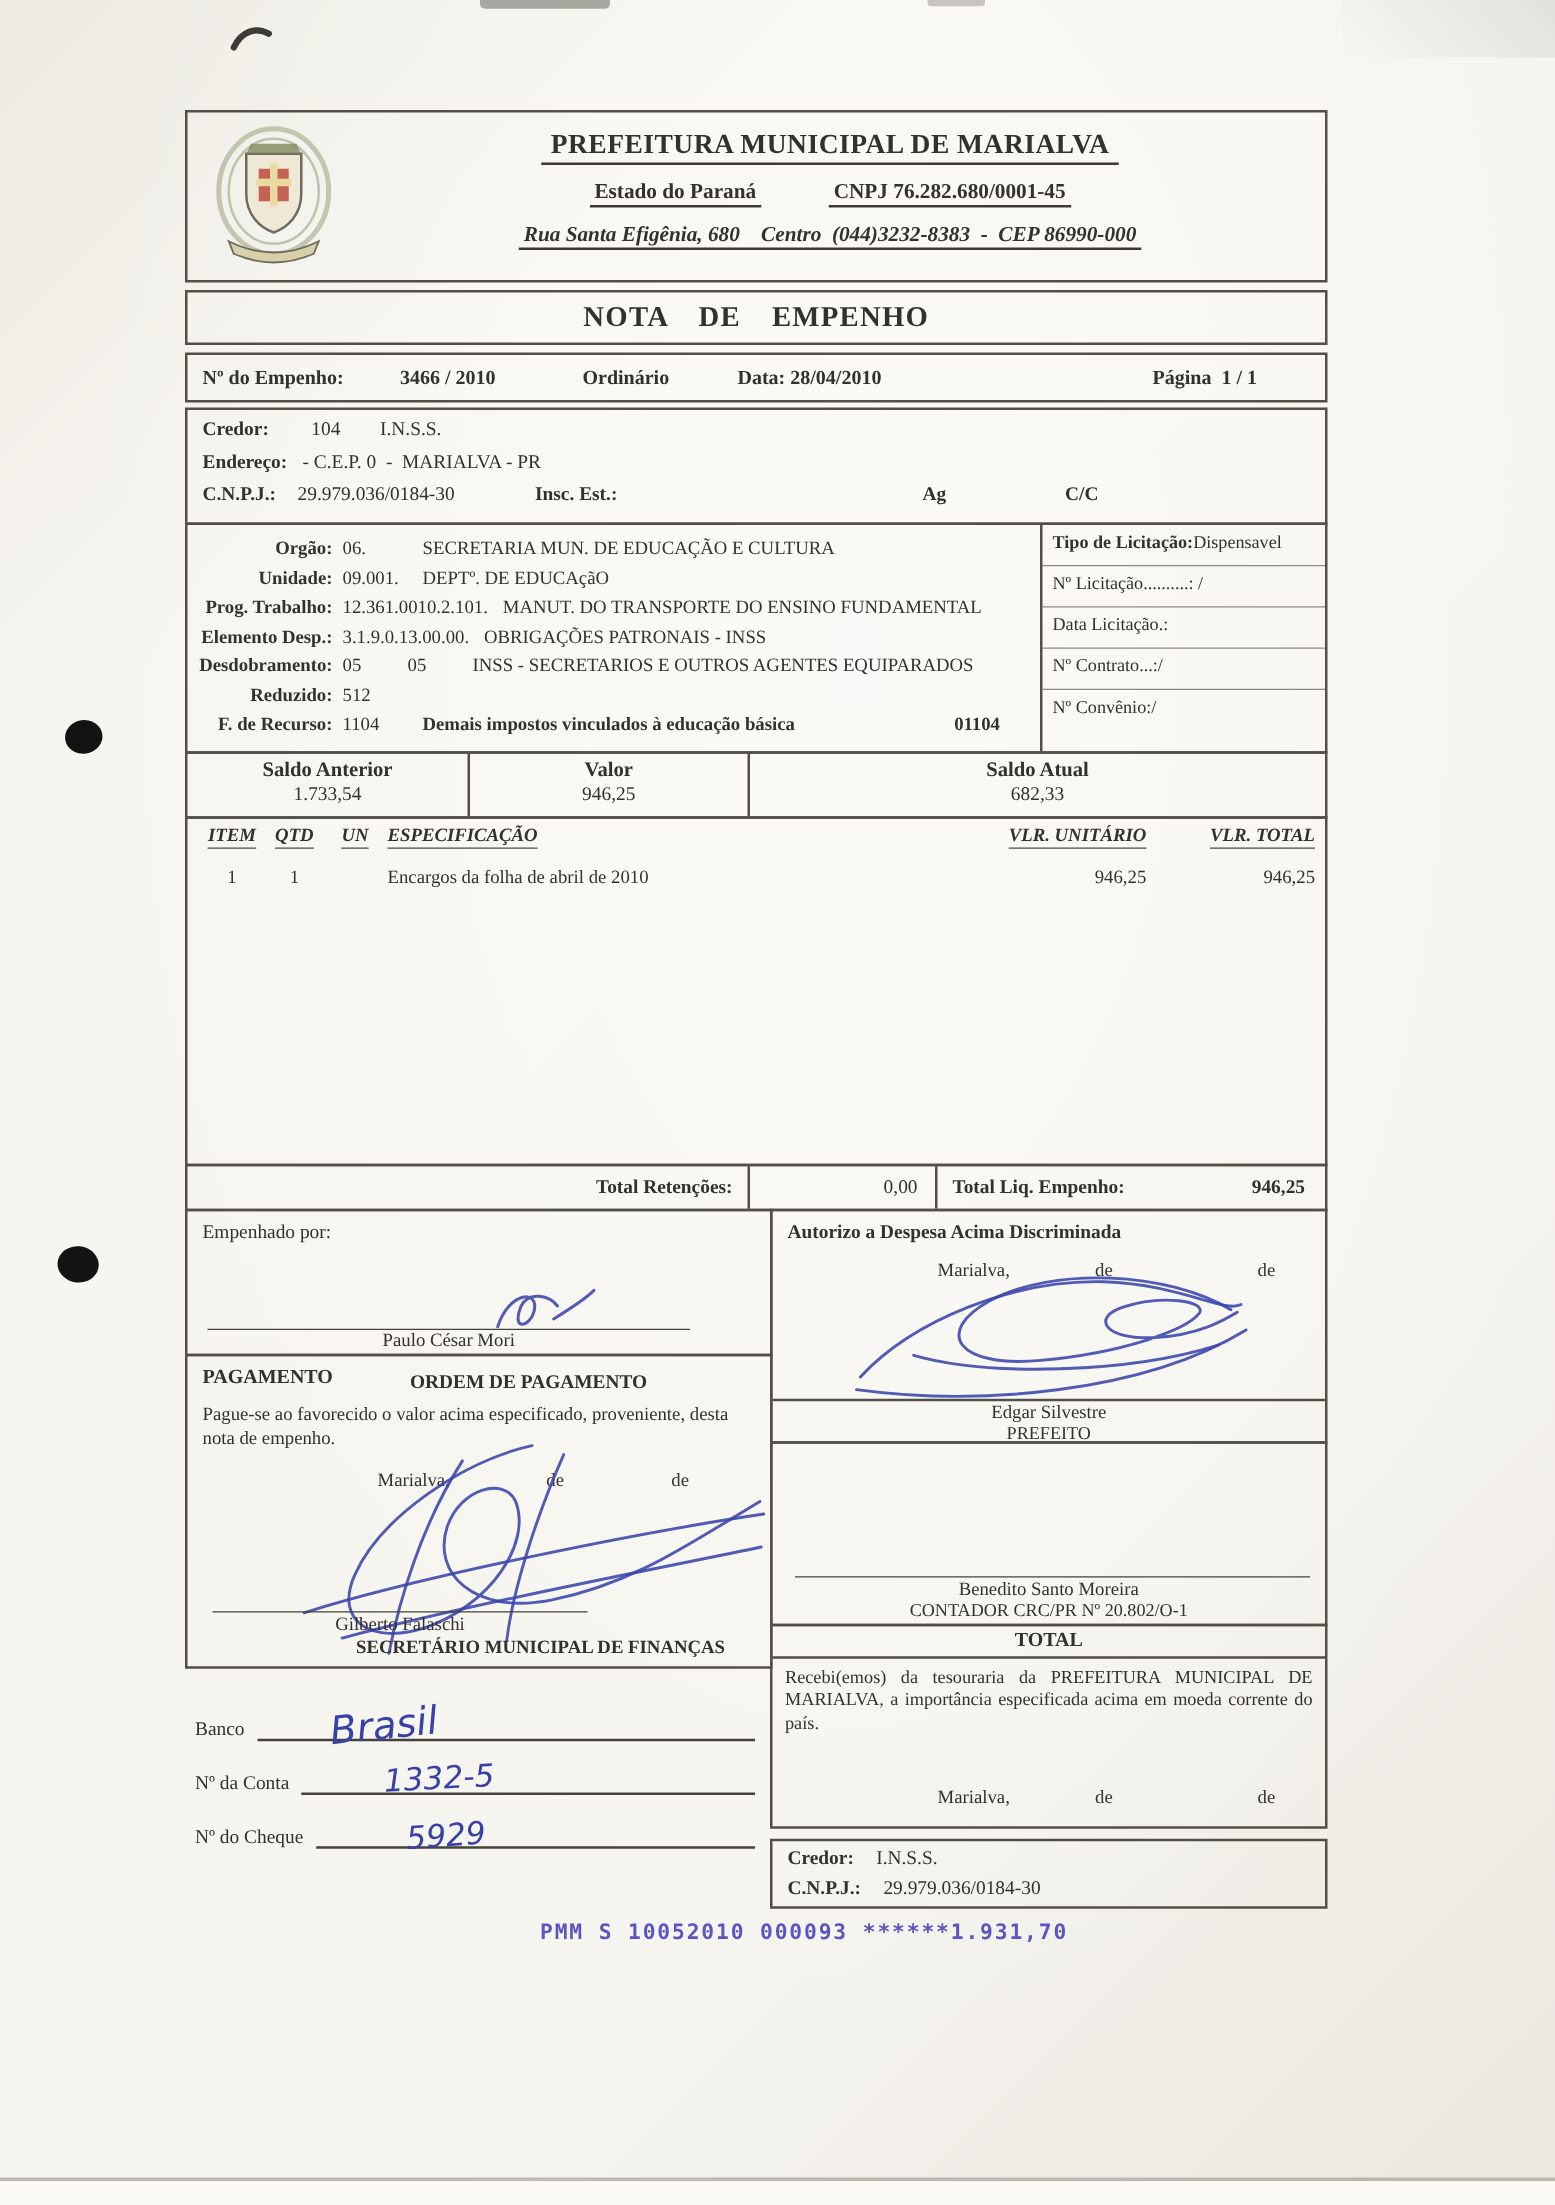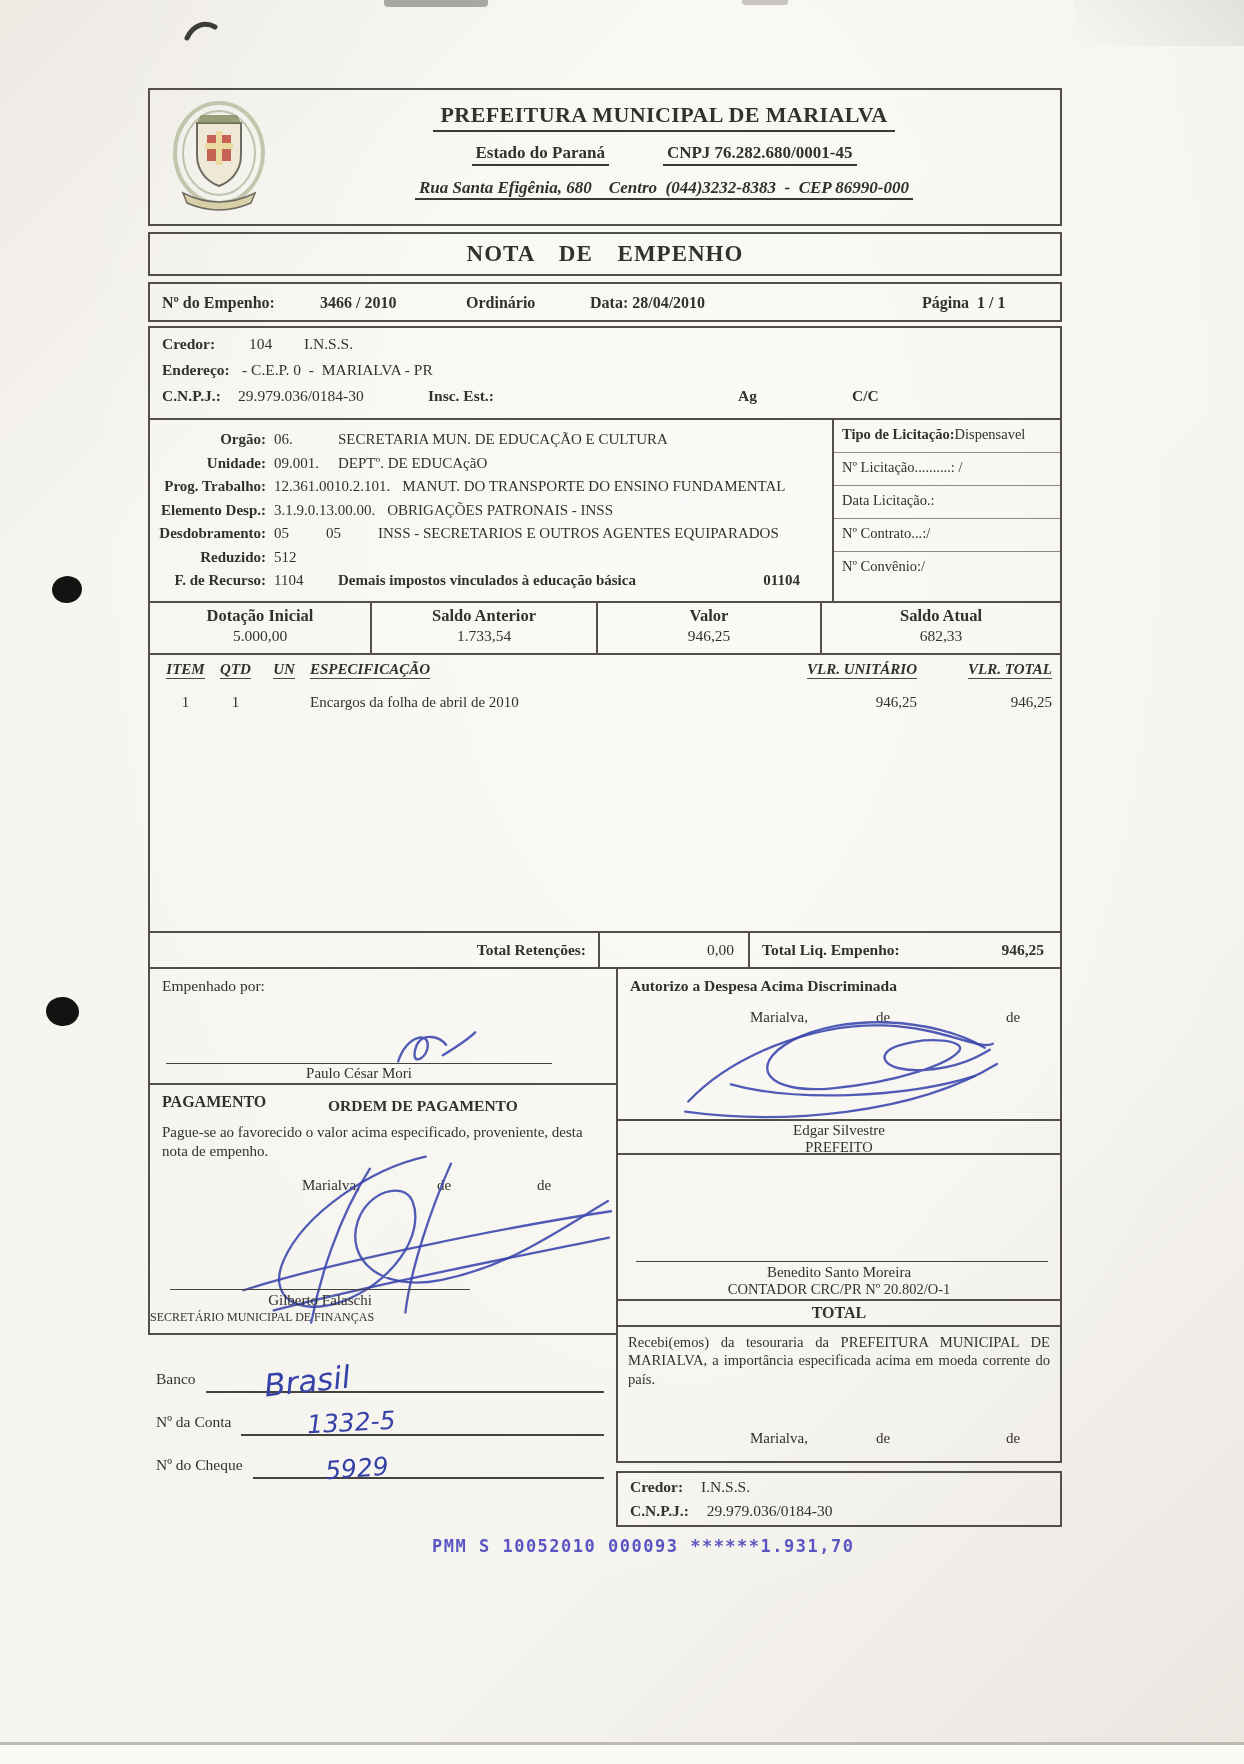--- a/index.html
+++ b/index.html
@@ -107,24 +107,24 @@
   .sig-name-emp { position:absolute; left:16px; right:64px; top:96px; text-align:center; font-size:15px; }
 
   .pagamento-box { height:252px; padding:8px 12px; font-size:15px; }
   .pg-title { font-weight:bold; font-size:16px; }
   .pg-sub { position:absolute; left:178px; top:12px; font-weight:bold; font-size:15.5px; }
   .pg-text { margin-top:12px; width:444px; line-height:19px; }
   .pg-city span { position:absolute; top:92px; font-size:15px; }
   .pg-c1 { left:152px; } .pg-c2 { left:287px; } .pg-c3 { left:387px; }
   .sig-line-pg { position:absolute; left:20px; width:300px; top:204px; border-top:1.8px solid #45423c; }
   .sig-name-pg { position:absolute; left:20px; width:300px; top:207px; text-align:center; font-size:15px; }
-  .sig-role-pg { position:absolute; left:0; width:430px; top:225px; text-align:left; font-size:12px; }
+  .sig-role-pg { position:absolute; left:0; width:430px; top:225px; text-align:right; font-size:15px;font-weight:bold; }
 
   .bank-area { padding:30px 14px 0 8px; }
-  .bank-row { display:flex; align-items:center; height:28px; margin-bottom:15px; position:relative; font-size:15.5px; }
+  .bank-row { display:flex; align-items:flex-end; height:28px; margin-bottom:15px; position:relative; font-size:15.5px; }
   .bline { flex:1; border-bottom:2px solid #45423c; margin-left:10px; align-self:stretch; position:relative; }
   .hand { position:absolute; color:#3742a8; font-family:"DejaVu Sans",sans-serif; font-style:italic; font-weight:500; white-space:pre; }
   .hand.banco { bottom:-8px; left:58px; font-size:31px; transform:rotate(-6deg); }
   .hand.conta { bottom:-3px; left:66px; font-size:25px; transform:rotate(-3deg); }
   .hand.cheque { bottom:-6px; left:72px; font-size:25px; transform:rotate(-4deg); }
 
   .autorizo-box { height:188px; padding:8px 12px; font-size:15.5px; }
   .at-title { font-weight:bold; }
   .at-city span { position:absolute; top:40px; font-size:15px; }
   .at-c1 { left:132px; } .at-c2 { left:258px; } .at-c3 { left:388px; }
@@ -270,24 +270,20 @@
           <span class="lab">Tipo de Licitação:</span><span>Dispensavel</span>
         </div>
         <div class="lrow lab">Nº Licitação..........: /</div>
         <div class="lrow lab">Data Licitação.:</div>
         <div class="lrow lab">Nº Contrato...:/</div>
         <div class="lrow lab">Nº Convênio:/</div>
       </div>
     </div>
 
     <div class="box dot-box">
-      <div class="dot-cell dc-0">
-        <div class="dot-head">Dotação Inicial</div>
-        <div class="dot-val">5.000,00</div>
-      </div>
       <div class="dot-cell dc-1">
         <div class="dot-head">Saldo Anterior</div>
         <div class="dot-val">1.733,54</div>
       </div>
       <div class="dot-cell dc-2">
         <div class="dot-head">Valor</div>
         <div class="dot-val">946,25</div>
       </div>
       <div class="dot-cell dc-3">
         <div class="dot-head">Saldo Atual</div>

